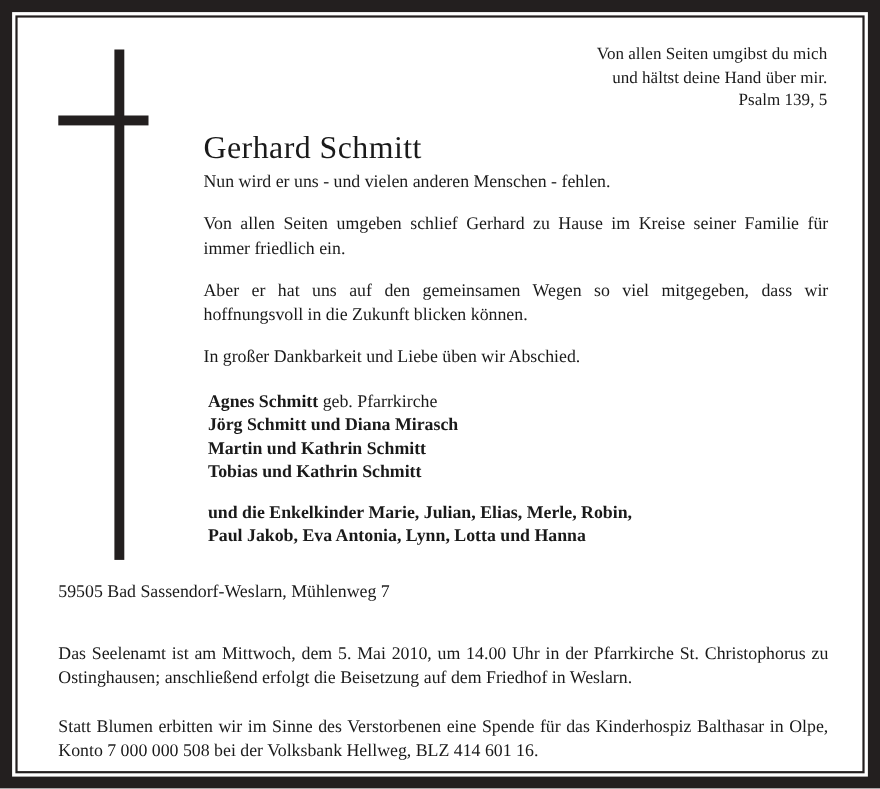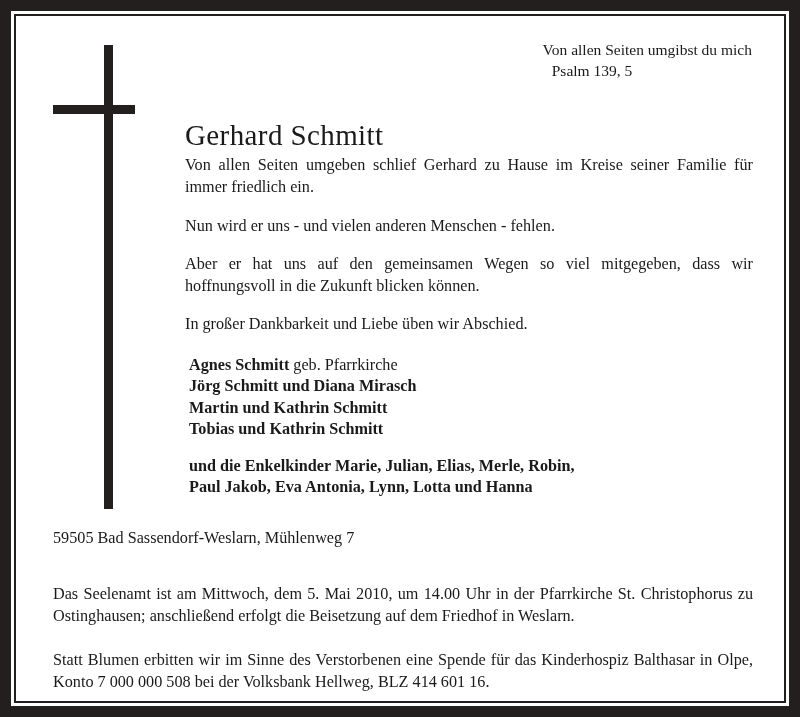--- a/index.html
+++ b/index.html
@@ -63,21 +63,21 @@
 
   
   .epigraph {
     position: absolute;
     right: 32px; top: 24px;
     width: 320px;
     text-align: right;
     font-size: 15.5px;
     line-height: 1.33;
   }
-  .epigraph .psalm { display: block; text-align: center; }
+  .epigraph .psalm { display: block; }
 
   
   .main-column {
     position: absolute;
     left: 169px;
     top: 104px;
     width: 568px;
   }
 
   .deceased-name {
@@ -145,30 +145,31 @@
 
   <div class="sheet">
 
     <div class="cross">
       <div class="cross-vertical"></div>
       <div class="cross-horizontal"></div>
     </div>
 
     <div class="epigraph">
       <span>Von allen Seiten umgibst du mich</span><br>
+      <span>und hältst deine Hand über mir.</span>
       <span class="psalm">Psalm 139, 5</span>
     </div>
 
     <div class="main-column">
 
       <div class="deceased-name">Gerhard Schmitt</div>
 
 
+      <p class="body-par">Nun wird er uns - und vielen anderen Menschen - fehlen.</p>
       <p class="body-par">Von allen Seiten umgeben schlief Gerhard zu Hause im Kreise seiner Familie für immer friedlich ein.</p>
-      <p class="body-par">Nun wird er uns - und vielen anderen Menschen - fehlen.</p>
       <p class="body-par">Aber er hat uns auf den gemeinsamen Wegen so viel mitgegeben, dass wir hoffnungsvoll in die Zukunft blicken können.</p>
       <p class="body-par">In großer Dankbarkeit und Liebe üben wir Abschied.</p>
 
       <div class="survivors">
         <div class="survivor-line"><span>Agnes Schmitt</span> <span class="nee">geb. Pfarrkirche</span></div>
         <div class="survivor-line">Jörg Schmitt und Diana Mirasch</div>
         <div class="survivor-line">Martin und Kathrin Schmitt</div>
         <div class="survivor-line">Tobias und Kathrin Schmitt</div>
 
         <div class="grandchildren">

